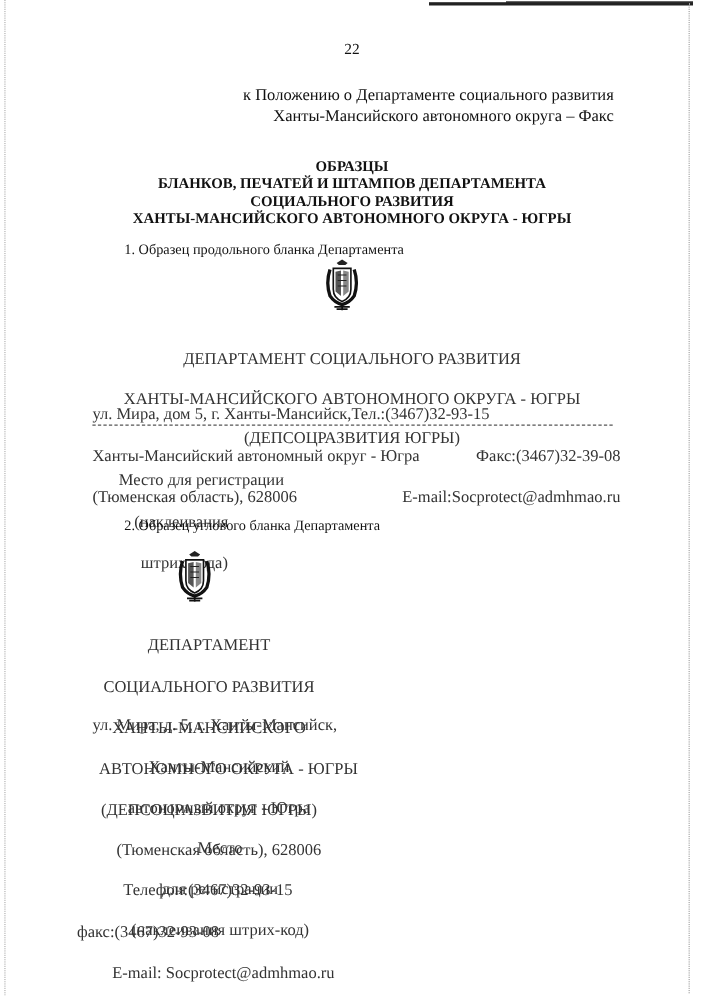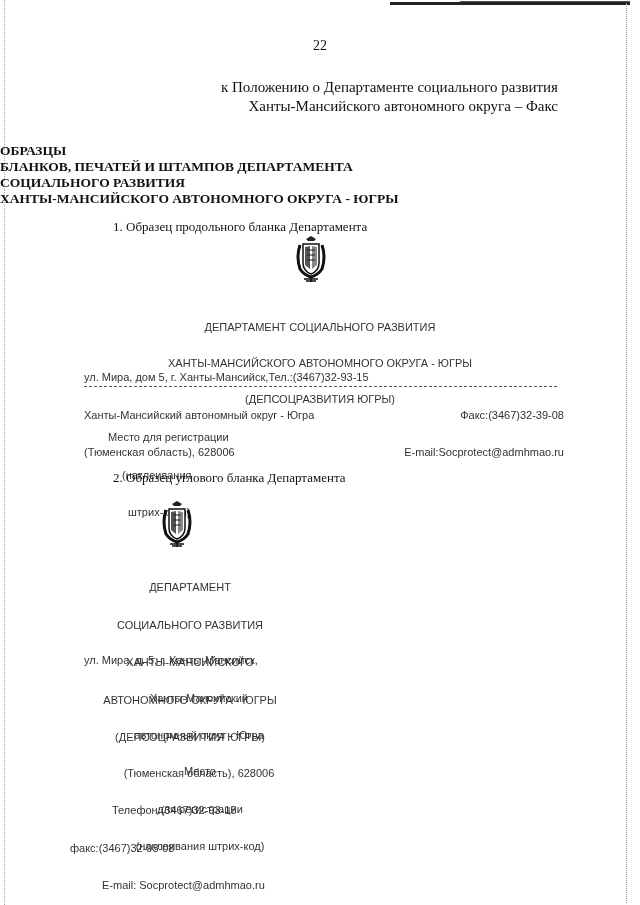--- a/index.html
+++ b/index.html
@@ -8,27 +8,27 @@
 
     .scan-top { position: absolute; left: 390px; top: 2px; width: 240px; height: 3px; background: #222; }
     .scan-top2 { position: absolute; left: 460px; top: 1px; width: 170px; height: 2px; background: #555; }
     .scan-right { position: absolute; left: 626px; top: 3px; width: 1px; height: 900px; border-left: 1px dotted #999; }
     .scan-left { position: absolute; left: 4px; top: 0; width: 1px; height: 905px; border-left: 1px dotted #aaa; }
 
     .page-number { position: absolute; left: 0; width: 640px; top: 38px; text-align: center; font-size: 14px; }
 
     .appendix { position: absolute; right: 82px; top: 78px; text-align: right; font-size: 15px; line-height: 19px; }
 
-    .title { position: absolute; left: 0; width: 640px; top: 143px; font-weight: bold; font-size: 13.5px; line-height: 16px; }
+    .title { position: absolute; left: 0; width: 640px; top: 143px; text-align: center; font-weight: bold; font-size: 13.5px; line-height: 16px; }
 
     .section-heading { position: absolute; font-size: 13px; }
     .s1 { left: 113px; top: 219px; }
     .s2 { left: 113px; top: 470px; }
 
-    .mono { font-family: Liberation Sans, sans-serif; font-size: 11px; color: #333; white-space: pre; }
+    .mono { font-family: Liberation Serif, serif; font-size: 15px; color: #333; white-space: pre; }
 
     .emblem { position: absolute; width: 34px; height: 48px; }
     .emblem svg { width: 100%; height: 100%; }
     .e1 { left: 294px; top: 235px; }
     .e2 { left: 160px; top: 500px; }
 
     .dept1 { position: absolute; left: 0; width: 640px; top: 297px; text-align: center; line-height: 12px; }
 
     .contact1 { position: absolute; left: 84px; top: 346px; width: 480px; line-height: 12.5px; }
     .contact1 .row { display: flex; justify-content: space-between; }

